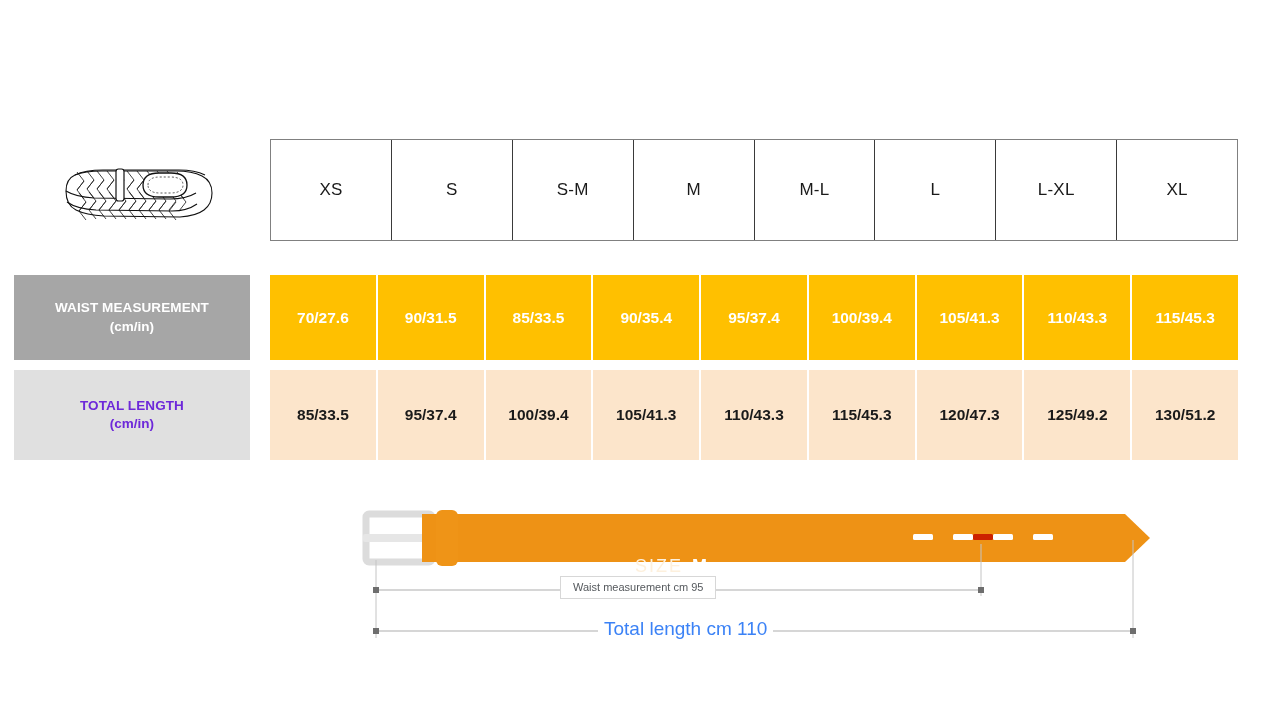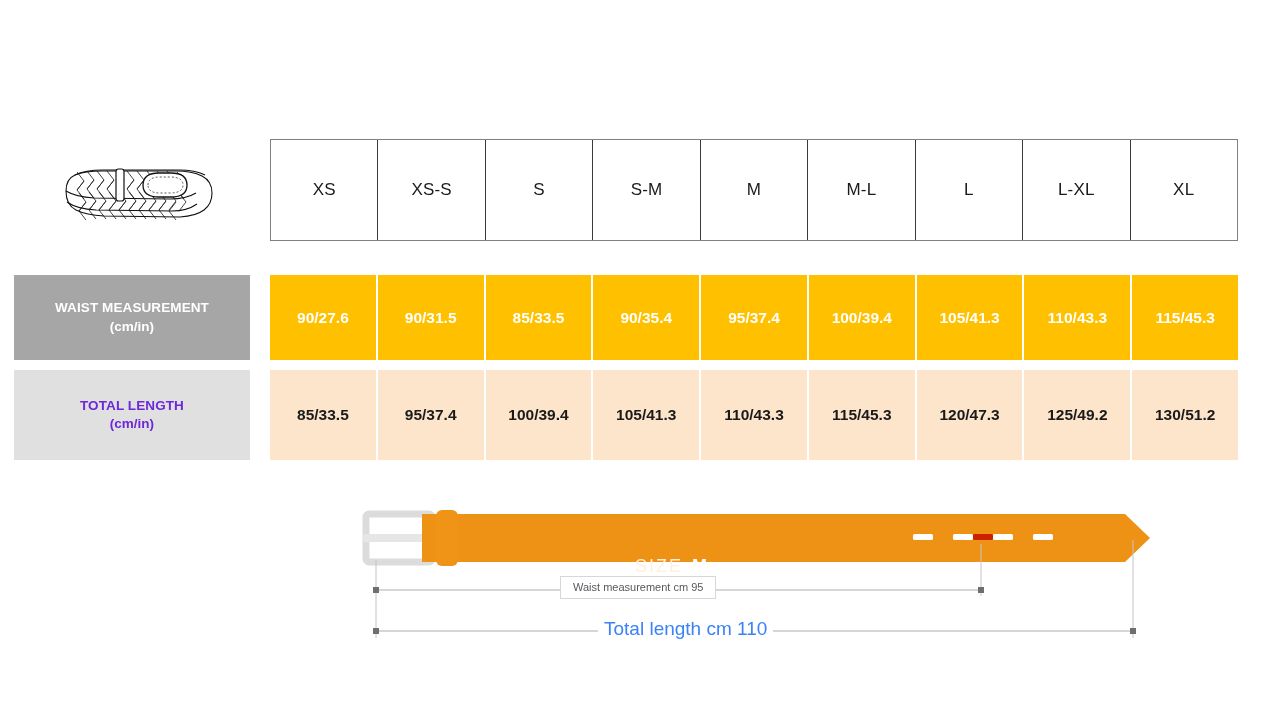--- a/index.html
+++ b/index.html
@@ -104,38 +104,37 @@
       <path d="M24 48 l7 9 l-7 9 M34 47 l7 9 l-7 9 M44 47 l7 9 l-7 9 M54 47 l7 9 l-7 9 M64 47 l7 9 l-7 9 M74 47 l7 9 l-7 9 M84 47 l7 9 l-7 9 M94 47 l7 9 l-7 9 M104 47 l7 9 l-7 9 M114 47 l7 9 l-7 9 M124 48 l7 9 l-7 9"></path>
       <path d="M31 57 l-7 9 l7 9 M41 56 l-7 9 l7 9 M51 56 l-7 9 l7 9 M61 56 l-7 9 l7 9 M71 56 l-7 9 l7 9 M81 56 l-7 9 l7 9 M91 56 l-7 9 l7 9 M101 56 l-7 9 l7 9 M111 56 l-7 9 l7 9 M121 57 l-7 9 l7 9"></path>
     </g>
     <rect x="61" y="24" width="8" height="32" rx="2.5" fill="#fff" stroke="#111" stroke-width="1.2"></rect>
     <path d="M88 40 q0 -12 16 -12 l12 0 q16 0 16 12 q0 12 -16 12 l-12 0 q-16 0 -16 -12 z" fill="#fff" stroke="#111" stroke-width="1.3"></path>
     <path d="M93 40 q0 -8 12 -8 l10 0 q13 0 13 8 q0 8 -13 8 l-10 0 q-12 0 -12 -8 z" fill="none" stroke="#111" stroke-width="0.7" stroke-dasharray="2 2"></path>
   </svg>
 
   <div class="size-table">
     <div class="size-cell">XS</div>
-    <div class="size-cell">XS-S</div>
     <div class="size-cell">S</div>
     <div class="size-cell">S-M</div>
     <div class="size-cell">M</div>
     <div class="size-cell">M-L</div>
     <div class="size-cell">L</div>
     <div class="size-cell">L-XL</div>
     <div class="size-cell">XL</div>
   </div>
 
   <div class="meas-row row-waist">
     <div class="row-label label-waist">
       <span class="l1">WAIST MEASUREMENT</span>
       <span class="l2">(cm/in)</span>
     </div>
     <div class="row-gap"></div>
     <div class="val-track cells-waist">
-      <div class="val-cell">90/27.6</div>
+      <div class="val-cell">70/27.6</div>
       <div class="val-cell">90/31.5</div>
       <div class="val-cell">85/33.5</div>
       <div class="val-cell">90/35.4</div>
       <div class="val-cell">95/37.4</div>
       <div class="val-cell">100/39.4</div>
       <div class="val-cell">105/41.3</div>
       <div class="val-cell">110/43.3</div>
       <div class="val-cell">115/45.3</div>
     </div>
   </div>

